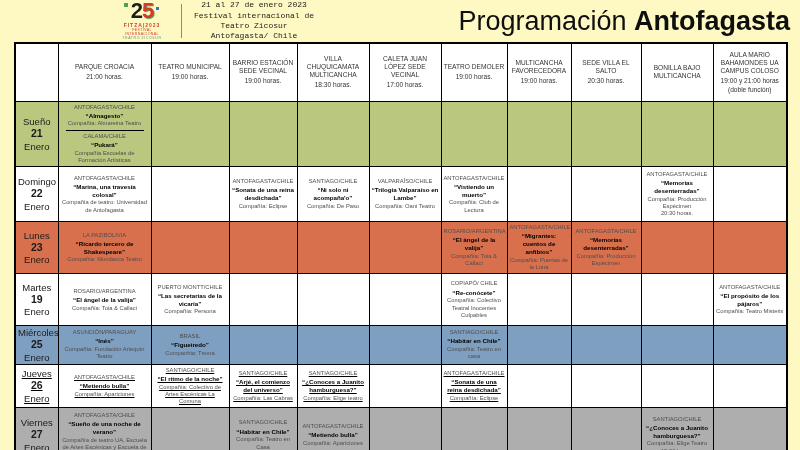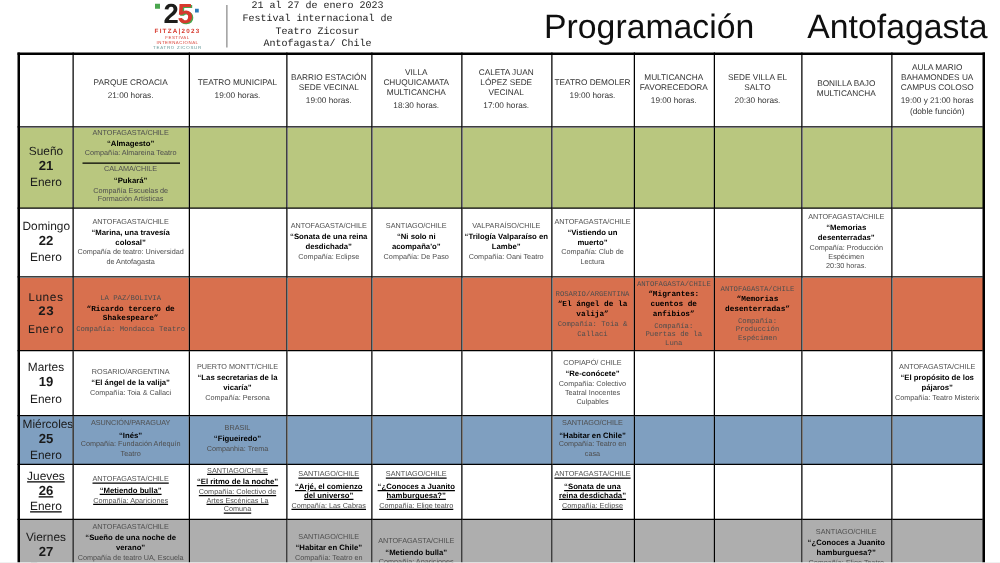--- a/index.html
+++ b/index.html
@@ -1,36 +1,36 @@
 <!DOCTYPE html>
 <html><head>
 <meta charset="utf-8">
 <style>
   * { margin:0; padding:0; box-sizing:border-box; }
   html,body { background:#e8e8e8; }
   .page {
-    width:800px; height:450px; background:#ffffff; position:relative;
+    width:800px; height:450px; background:#fef9c3; position:relative;
     font-family:"Liberation Sans", sans-serif; overflow:hidden;
   }
   
   .top { height:42px; display:flex; align-items:center; }
   .logo { margin-left:116px; width:52px; text-align:center; position:relative; }
   .logo-num { font-weight:800; font-size:22px; line-height:0.85; letter-spacing:-1px; position:relative; }
   .logo-num .n2 { color:#1d1d1b; }
   .logo-num .n5 { color:#d7392e; text-shadow:1px 1px 0 #4aa64e; }
   .logo-sq-g { position:absolute; width:4px; height:4px; background:#4aa64e; left:8px; top:1px; }
   .logo-sq-b { position:absolute; width:3px; height:3px; background:#2b7bb9; right:9px; bottom:11px; }
   .logo-fitza { font-size:5px; font-weight:700; color:#d7392e; letter-spacing:1px; margin-top:1px; }
   .logo-sub { font-size:3.5px; color:#d7392e; letter-spacing:0.4px; }
   .logo-sub2 { font-size:3.5px; color:#5f9494; letter-spacing:0.6px; }
   .top-divider { width:1px; height:34px; background:#8a8a8a; margin:0 12px 0 13px; }
   .top-info { font-family:"Liberation Mono", monospace; font-size:8px; line-height:1.3;
               color:#222; text-align:center; white-space:nowrap; }
   .top-title { flex:1; text-align:right; padding-right:10px; font-size:27px; color:#0f0f0f; }
-  .top-title .bold { font-weight:400;margin-left:35px; }
+  .top-title .bold { font-weight:700; }
   
   table.sched { border-collapse:collapse; table-layout:fixed; width:772px; margin:0 14px;
                 border:2px solid #000; }
   .sched th, .sched td { border:1.5px solid #000; padding:1px 2px; vertical-align:middle;
                          text-align:center; overflow:hidden; }
   .sched thead tr { height:58px; background:#ffffff; }
   .venue-th { font-weight:400; color:#333; }
   .venue-name { font-size:6.6px; line-height:1.25; }
   .venue-time { font-size:6.6px; line-height:1.25; margin-top:2px; }
   .day-th { }
@@ -39,21 +39,21 @@
   .day-month   { font-size:9.5px; color:#1a1a1a; font-weight:400; }
   .ev-td { }
   .event { padding:1px 0; }
   .ev-origin  { font-size:5.8px; color:#4e4e4e; line-height:1.25; }
   .ev-title   { font-size:6.2px; color:#000; font-weight:700; line-height:1.25; margin:1px 0; }
   .ev-company { font-size:5.8px; color:#4e4e4e; line-height:1.25; }
   .ev-time    { font-size:5.8px; color:#4e4e4e; line-height:1.25; }
   .ev-divider { border-top:1.5px solid #000; margin:1px 5px; }
   .sched tbody tr:nth-child(1) { height:63px; }
   .sched tbody tr:nth-child(2) { height:55px; }
-  .sched tbody tr:nth-child(3) { height:44px;font-family:Liberation Mono, monospace; }
+  .sched tbody tr:nth-child(3) { height:44px; }
   .sched tbody tr:nth-child(4) { height:52px;padding-left:39px; }
   .sched tbody tr:nth-child(5) { height:32px; }
   .sched tbody tr:nth-child(6) { height:42px;text-decoration:underline; }
   .sched tbody tr:nth-child(7) { height:55px; }
 </style>
 </head>
 <body>
 
 <div class="page">
 

